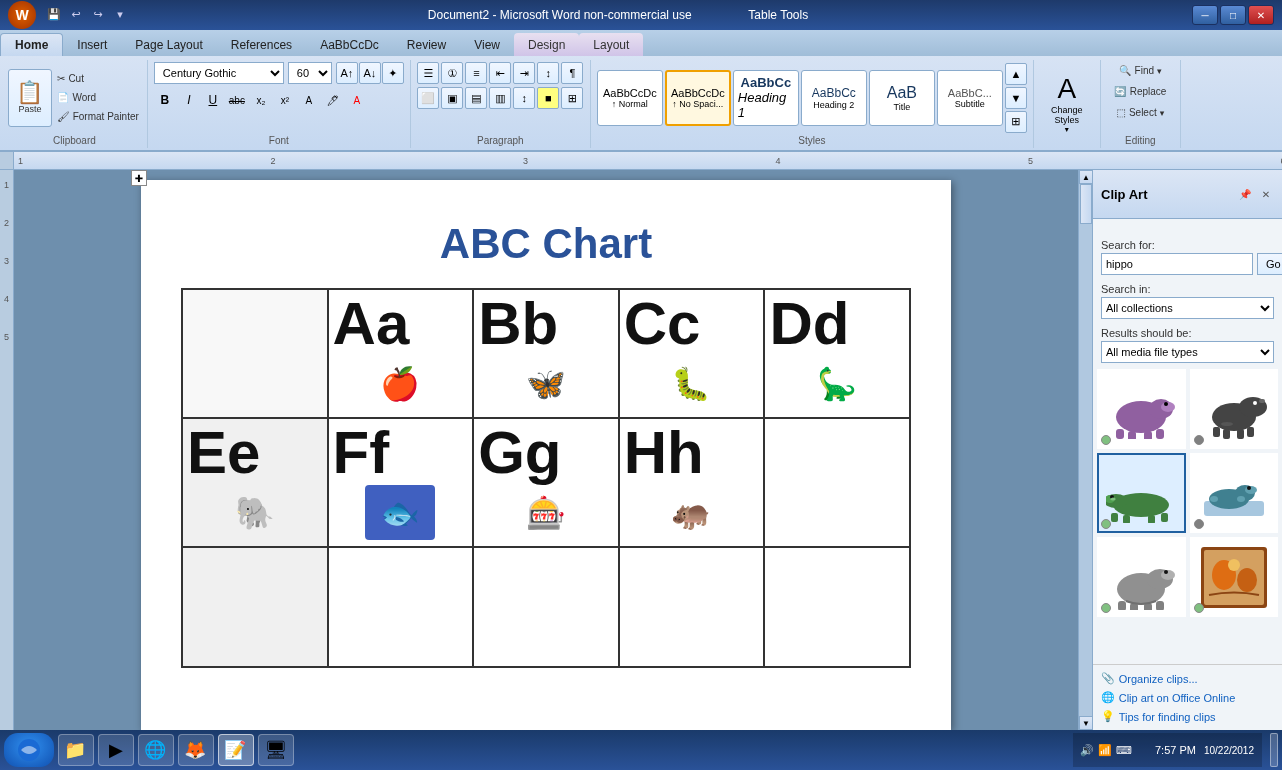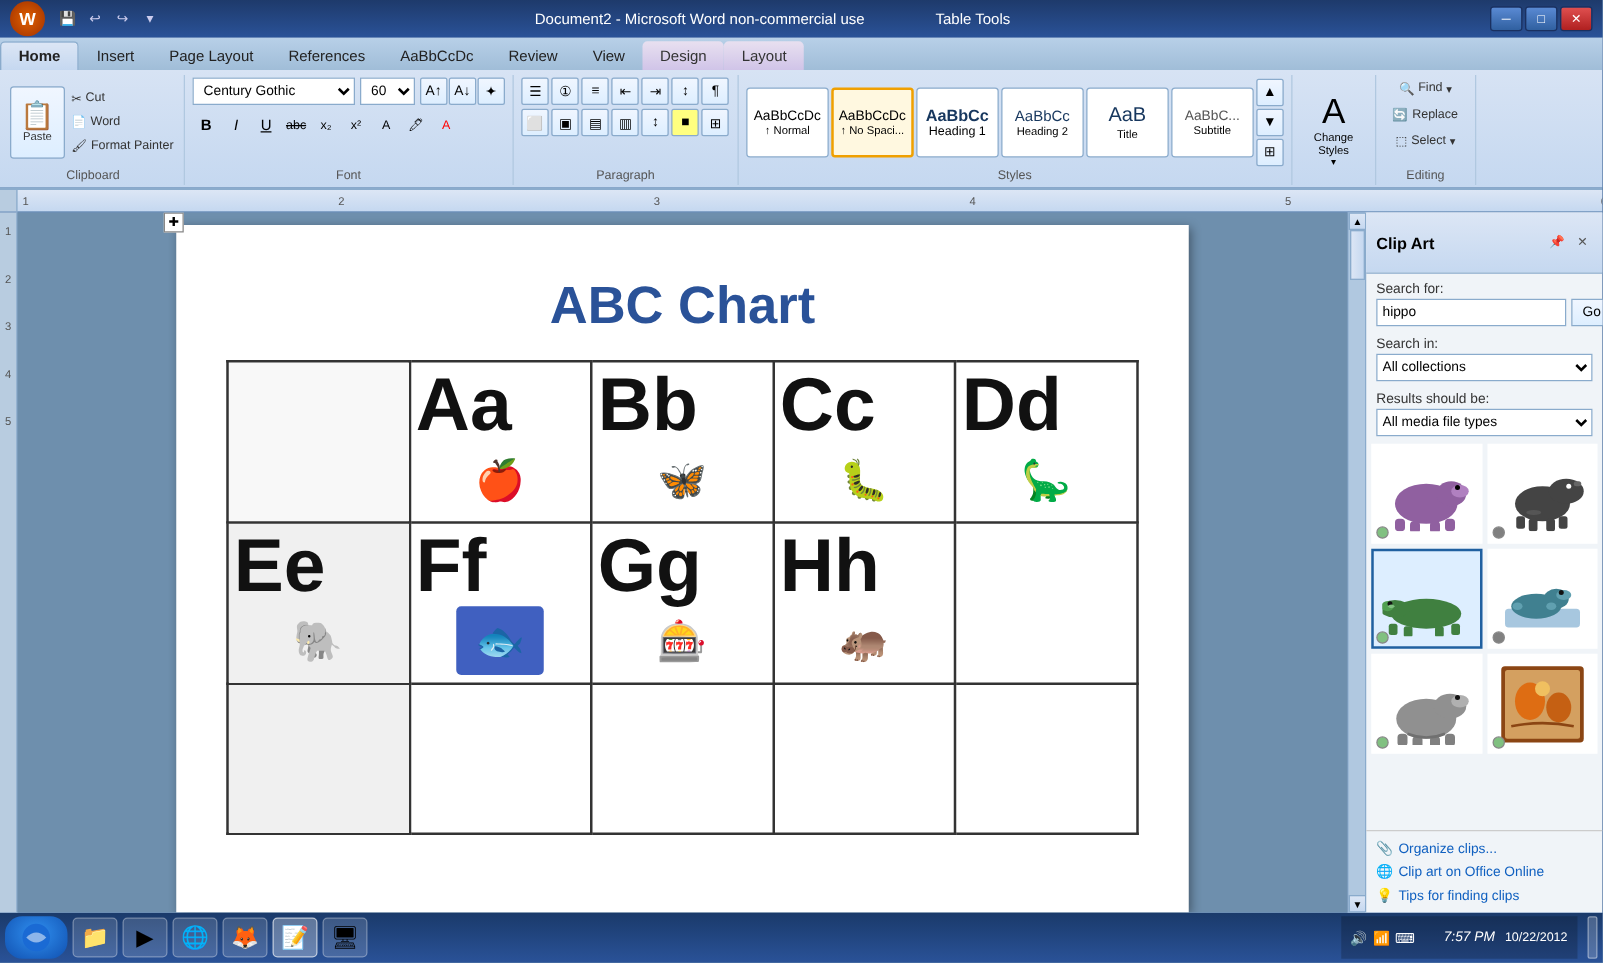--- a/index.html
+++ b/index.html
@@ -291,21 +291,21 @@
       border-bottom: 1px solid #8aabcc;
     }
     .panel-header-controls { display: flex; gap: 4px; }
     .panel-ctrl-btn {
       width: 16px; height: 16px;
       background: none; border: none; cursor: pointer;
       font-size: 10px; color: #555;
     }
 
     .search-row {
-      padding: 6px 8px 4px;
+      padding: 20px 8px 4px;
       font-size: 11px;
     }
     .search-label { margin-bottom: 2px; color: #333; }
     .search-input-row { display: flex; gap: 4px; }
     .search-input {
       flex: 1; height: 22px; font-size: 11px;
       border: 1px solid #8aabcc; padding: 0 4px;
     }
     .go-btn {
       padding: 2px 8px; height: 22px;
@@ -575,21 +575,21 @@
           <div class="style-item">
             <div class="style-preview" style="font-size:11px;">AaBbCcDc</div>
             <div style="font-size:9px;">↑ Normal</div>
           </div>
           <div class="style-item active">
             <div class="style-preview" style="font-size:11px;">AaBbCcDc</div>
             <div style="font-size:9px;">↑ No Spaci...</div>
           </div>
           <div class="style-item">
             <div class="style-preview" style="font-size:13px;color:#17375e;font-weight:bold;">AaBbCc</div>
-            <div style="font-size:10px;">Heading 1</div>
+            <div style="font-size:13px;font-style:italic;">Heading 1</div>
           </div>
           <div class="style-item">
             <div class="style-preview" style="font-size:12px;color:#17375e;">AaBbCc</div>
             <div style="font-size:9px;">Heading 2</div>
           </div>
           <div class="style-item">
             <div class="style-preview" style="font-size:16px;color:#17375e;">AaB</div>
             <div style="font-size:9px;">Title</div>
           </div>
           <div class="style-item">
@@ -880,19 +880,19 @@
   <div class="taskbar-app">🌐</div>
   <div class="taskbar-app">🦊</div>
   <div class="taskbar-app active">📝</div>
   <div class="taskbar-app">🖥</div>
 
   <div class="taskbar-right">
     <div class="sys-tray">
       <span>🔊</span>
       <span>📶</span>
       <span>⌨</span>
-      <span style="min-width:60px;text-align:right;font-style:italic;">7:57 PM</span>
+      <span style="min-width:60px;text-align:right;">7:57 PM</span>
       <br>
       <span style="font-size:10px;">10/22/2012</span>
     </div>
     <button class="icon-btn" style="width:8px;height:34px;background:rgba(255,255,255,0.2);border:1px solid rgba(255,255,255,0.4);"></button>
   </div>
 </div>
 
 </body></html>

